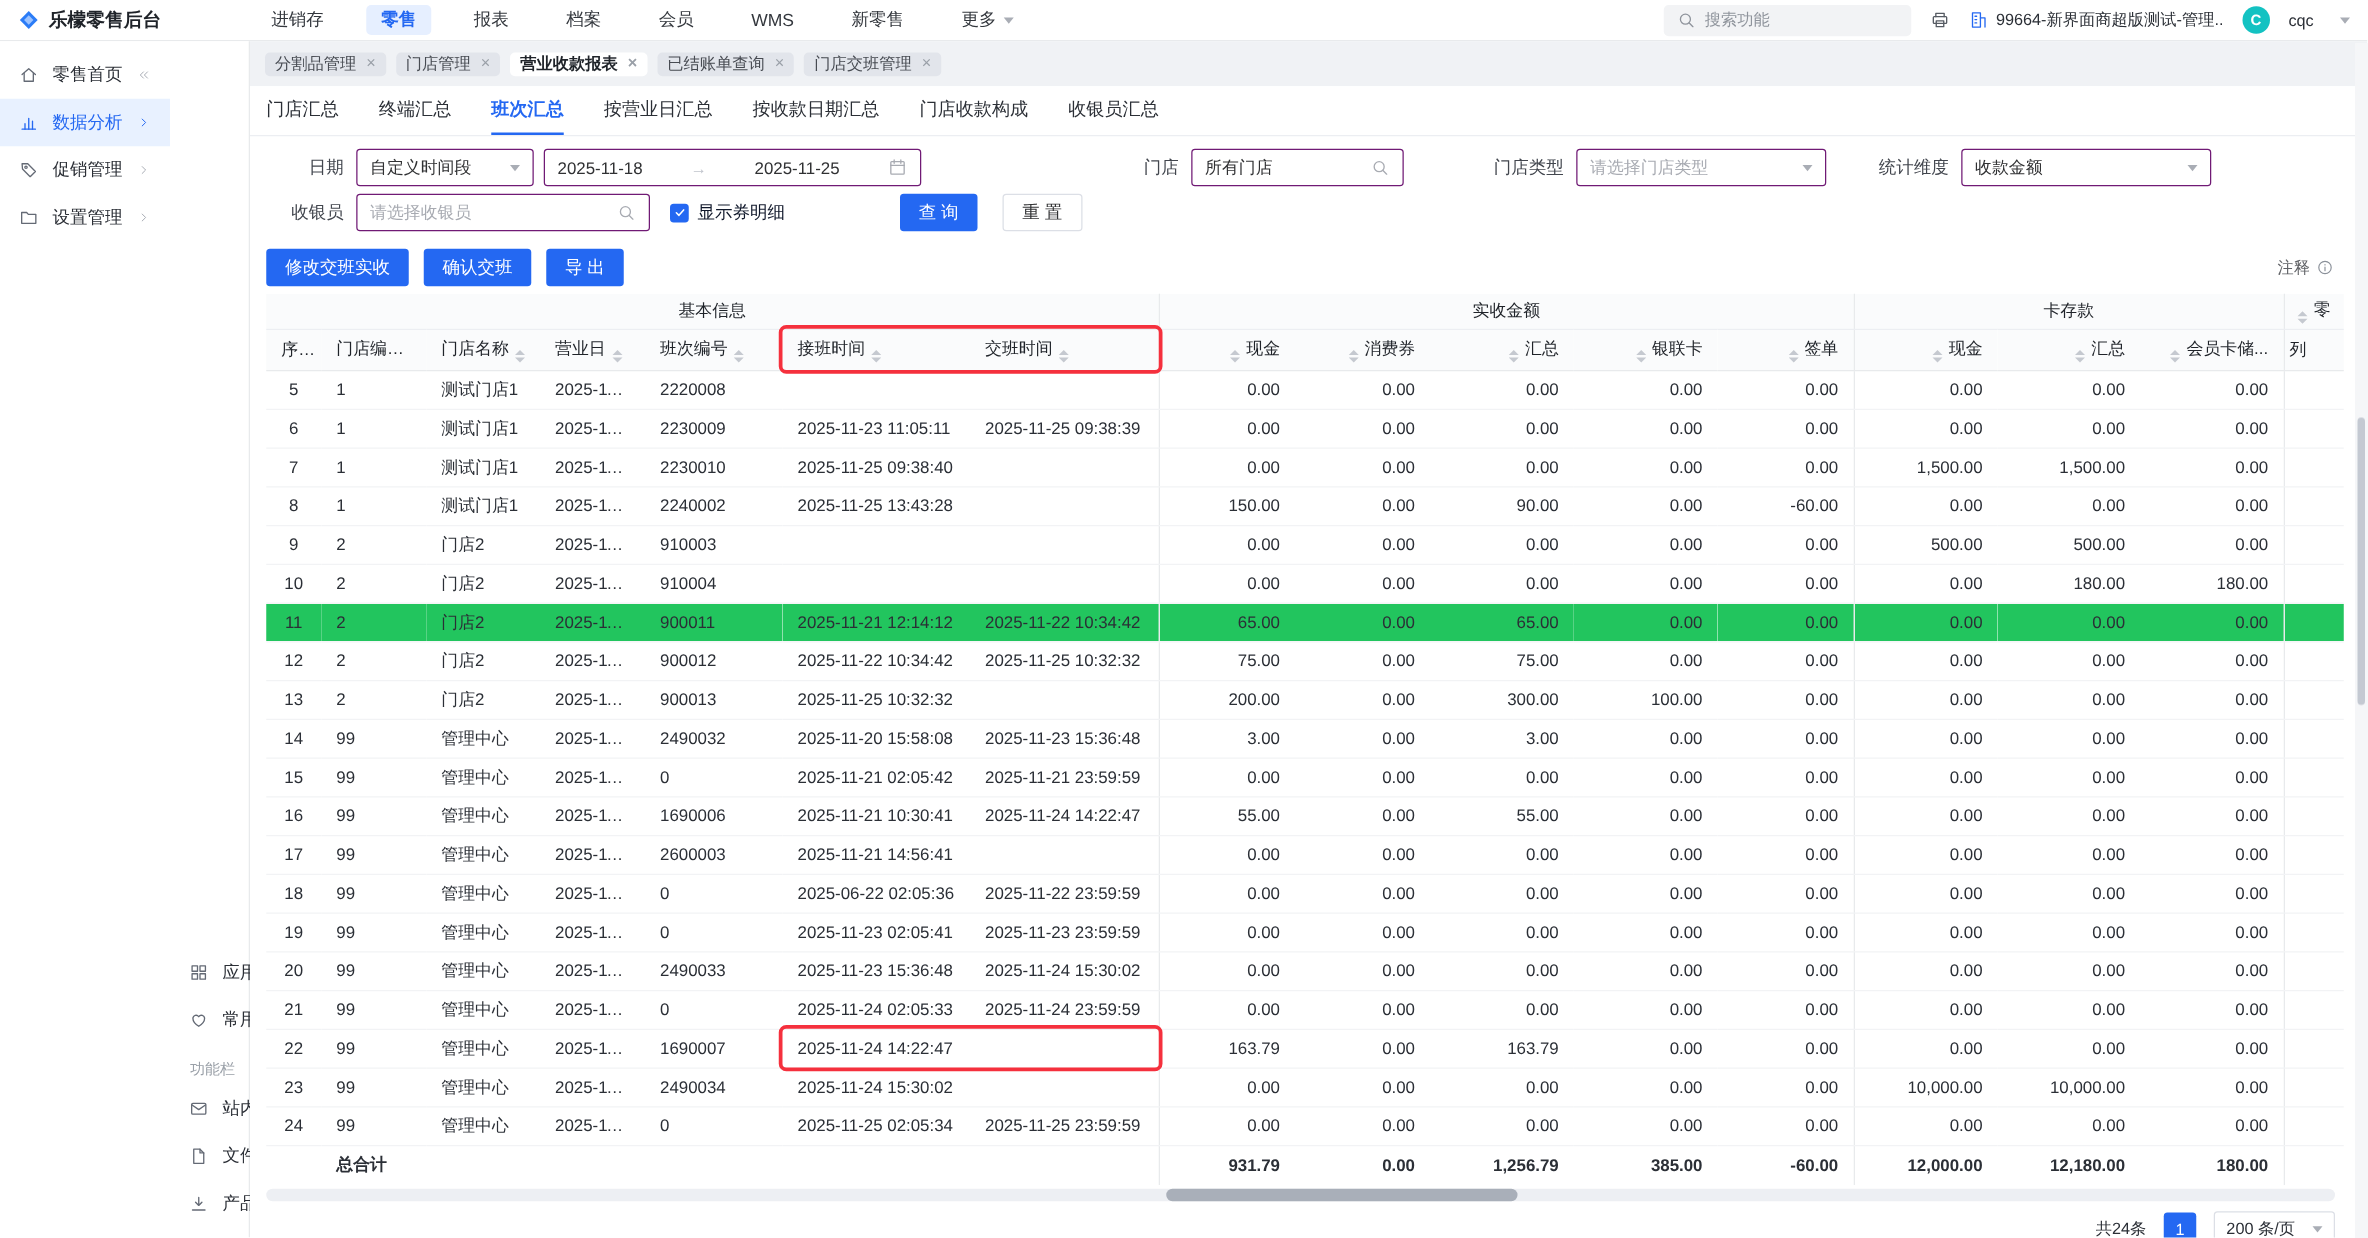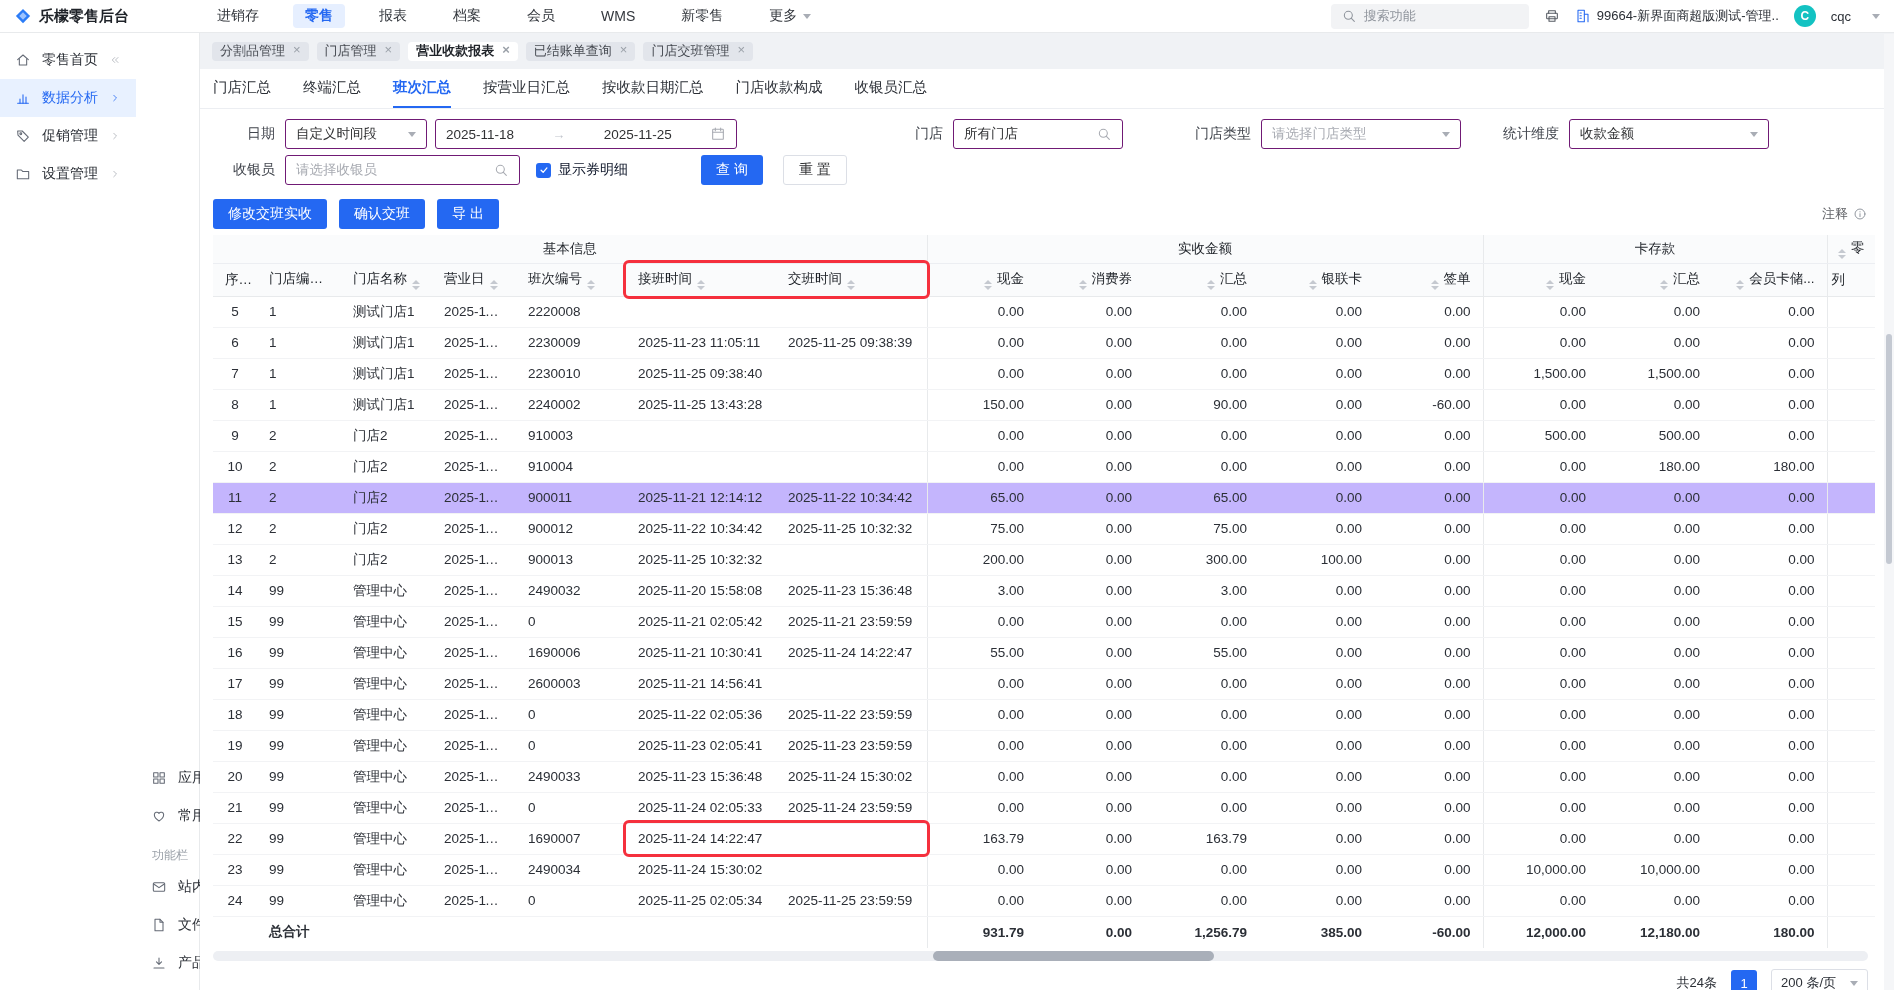--- a/index.html
+++ b/index.html
@@ -60,36 +60,36 @@
   .daterange{width:302px;justify-content:space-between;margin-left:8px}
   .daterange .arrow{color:#c0c4cc;font-size:13px}
   .daterange .ic,.inp .ic{color:#a8abb2}
   .ml178{margin-left:178px}.ml72{margin-left:72px}.ml42{margin-left:42px}
   .checkbox{width:15px;height:15px;border-radius:3px;background:#2468f2;display:flex;align-items:center;justify-content:center;margin:0 7px 0 16px;cursor:pointer;flex:none}
   .checkbox svg{width:10px;height:10px;stroke:#fff;stroke-width:3;fill:none;stroke-linecap:round;stroke-linejoin:round}
   .cb-label{font-size:14px;color:#0f172a}
   .btn{height:30px;border:none;border-radius:3px;font-size:14px;cursor:pointer;font-family:inherit;white-space:nowrap}
   .btn.primary{background:#2468f2;color:#fff;padding:0 15px}
   .btn.plain{background:#fff;color:#303133;border:1px solid #dcdfe6;padding:0 15px}
-  .mlq{margin-left:73px}.mlr{margin-left:20px}
+  .mlq{margin-left:92px}.mlr{margin-left:20px}
   .actionbar{display:flex;align-items:center;gap:12px;padding:8px 13px 0;flex:none}
   .note{margin-left:auto;display:flex;align-items:center;gap:5px;font-size:13px;color:#606266;padding-right:14px}
   .note .ic{color:#8a9099}
   .note .ic svg{width:14px;height:14px}
   
   .table-wrap{position:relative;margin:6px 0 0 13px;width:1662px;flex:none}
   table{border-collapse:collapse;table-layout:fixed;width:1662px}
   th,td{overflow:hidden;white-space:nowrap;text-overflow:ellipsis}
   .tgroup th{height:28px;background:#fafbfc;font-size:13.5px;font-weight:500;color:#1f2329;text-align:center;border-bottom:1px solid #eceef2;padding:0 6px}
   .tcols th{height:33px;background:#fafbfc;font-size:13.5px;font-weight:500;color:#1f2329;border-bottom:1px solid #e8eaec;padding:0 12px}
   th.left{text-align:left}th.right{text-align:right}th.center{text-align:center}
   tbody td{height:31px;font-size:13.5px;color:#2b2f36;border-bottom:1px solid #f2f3f5;padding:0 12px}
   td.num{text-align:right}
   td.center{text-align:center}
-  tr.hoverrow td{background:#c4b5fd}
+  tr.hoverrow td{background:#22c55e}
   .gdiv{border-right:1px solid #e8eaec}
   tr.totalrow td{font-weight:700;height:32px;border-top:1px solid #e8eaec;border-bottom:none;font-size:13.5px}
   .bold{font-weight:700}
   .pcell{text-align:left;padding:0 4px !important}
   .sorter{display:inline-flex;flex-direction:column;margin-left:5px;vertical-align:-1px}
   .sorter.pre{margin-left:0;margin-right:5px}
   .sorter i{display:block;width:0;height:0;border-left:4px solid transparent;border-right:4px solid transparent}
   .sorter .u{border-bottom:4px solid #c5c9d0;margin-bottom:2px}
   .sorter .d{border-top:4px solid #c5c9d0}
   .redbox{position:absolute;border:3px solid #f5303d;border-radius:6px;pointer-events:none}
@@ -730,21 +730,21 @@
                   <td class="num">0.00</td>
                   <td class="num gdiv">0.00</td>
                   <td></td>
                 </tr>
                 <tr class="">
                   <td class="center">18</td>
                   <td class="">99</td>
                   <td class="">管理中心</td>
                   <td class="">2025-11-22</td>
                   <td class="">0</td>
-                  <td class="">2025-11-22 02:05:36</td>
+                  <td class="">2025-06-22 02:05:36</td>
                   <td class=" gdiv">2025-11-22 23:59:59</td>
                   <td class="num">0.00</td>
                   <td class="num">0.00</td>
                   <td class="num">0.00</td>
                   <td class="num">0.00</td>
                   <td class="num gdiv">0.00</td>
                   <td class="num">0.00</td>
                   <td class="num">0.00</td>
                   <td class="num gdiv">0.00</td>
                   <td></td>

